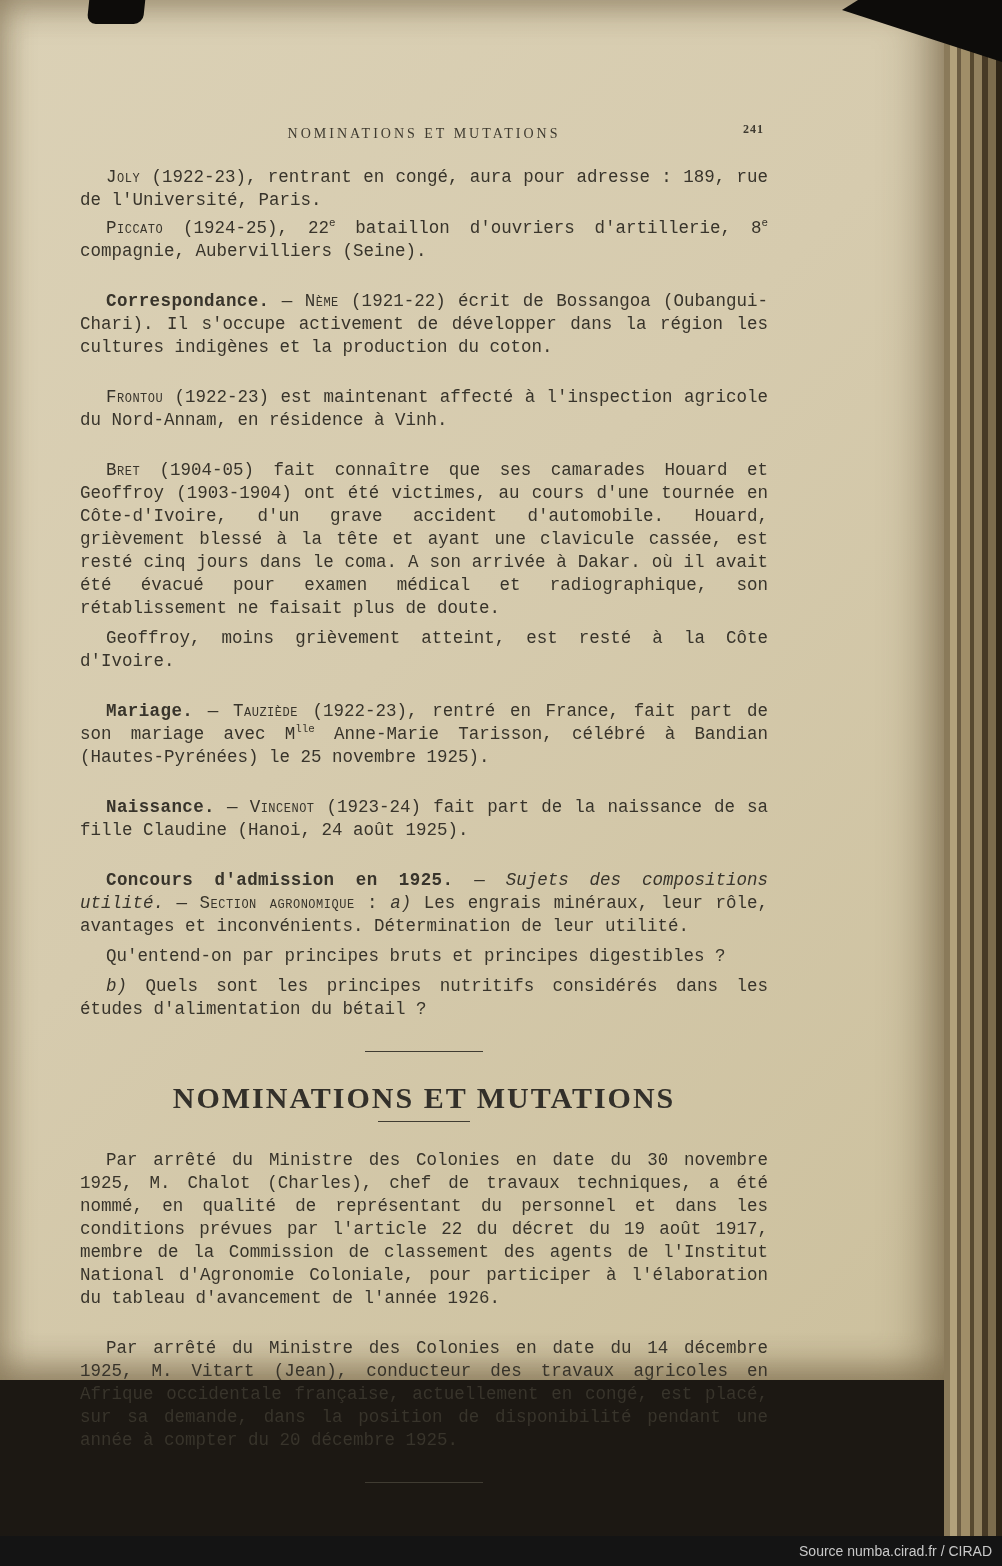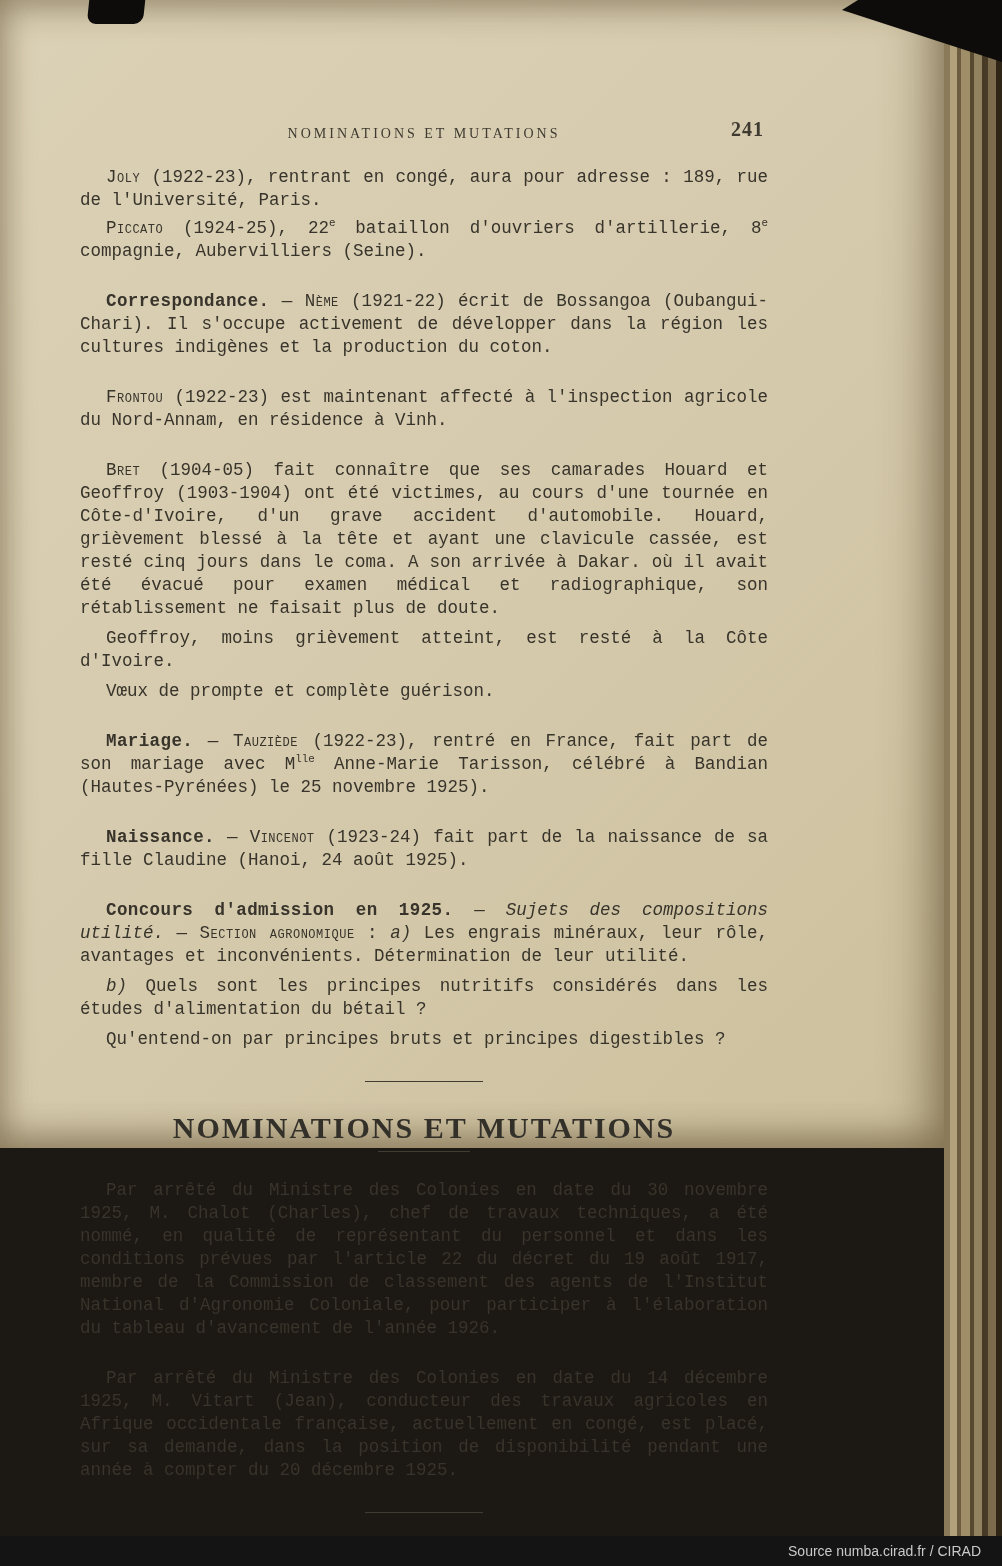--- a/index.html
+++ b/index.html
@@ -1,76 +1,75 @@
 <!DOCTYPE html>
 <html><head>
 <meta charset="utf-8">
 <style>
   html,body{margin:0;padding:0;background:#181410;}
   .scene{position:relative;width:1002px;height:1566px;background:#1c1813;overflow:hidden;
          font-family:"Liberation Serif",serif;}
-  .paper{position:absolute;left:0;top:0;width:944px;height:1148px;
+  .paper{position:absolute;left:0;top:0;width:944px;height:1380px;
          background:linear-gradient(135deg,#dbd1b6 0%,#d6cbae 45%,#ccc09d 100%);
          box-shadow:inset -24px 0 40px rgba(92,74,44,.38),
                     inset 0 14px 24px rgba(92,74,44,.16),
                     inset 0 -18px 28px rgba(92,74,44,.30),
                     inset 16px 0 24px rgba(92,74,44,.12);}
   .page-edges{position:absolute;right:0;top:0;width:58px;height:1536px;
          background:repeating-linear-gradient(90deg,
            #8a7a5a 0 6px,#b2a17b 6px 13px,#6b5c42 13px 17px,#a08e68 17px 26px,
            #57492f 26px 30px,#93825f 30px 38px,#473a26 38px 44px,#7c6c4d 44px 52px,#2e2517 52px 58px);}
   .corner-stain-left{position:absolute;left:88px;top:0;width:56px;height:24px;background:#0d0c0a;
          border-radius:0 0 9px 9px;transform:skewX(-6deg);}
   .corner-shadow-right{position:absolute;right:0;top:0;width:160px;height:62px;background:#0d0c0a;
          clip-path:polygon(10% 0,100% 0,100% 100%,0 16%);}
   .content{position:absolute;left:80px;top:118px;width:688px;color:#38342b;
          font-size:17.5px;line-height:23px;text-align:justify;}
   .running-head{position:relative;height:26px;margin-bottom:22px;color:#3e3a30;}
   .running-head-title{position:absolute;left:50%;transform:translateX(-50%);top:4px;
          font-size:14px;letter-spacing:3px;white-space:nowrap;}
-  .page-number{position:absolute;right:4px;top:0;font-size:20px;font-weight:bold;letter-spacing:1px;}
+  .page-number{position:absolute;right:4px;top:0;font-size:12px;font-weight:bold;letter-spacing:1px;}
   .para{margin:5px 0 0;text-indent:26px;font-family:Liberation Mono, monospace;}
   .para.space-before{margin-top:27px;}
   .para.tight{margin-top:7px;}
   .b{font-weight:bold;letter-spacing:.4px;}
   .sc{font-variant:small-caps;letter-spacing:.5px;}
   .i{font-style:italic;}
   .sup{vertical-align:super;font-size:.62em;line-height:0;}
   .divider{width:118px;border-top:1.6px solid #403c32;margin:30px auto 0;}
   .section-heading{font-size:30px;font-weight:bold;letter-spacing:2px;text-align:center;
          margin:34px 0 0;text-indent:0;color:#33302a;}
   .heading-underline{width:92px;border-top:1.7px solid #403c32;margin:12px auto 26px;}
   .source-bar{position:absolute;left:0;bottom:0;width:100%;height:30px;background:#141414;
          color:#c9c9c9;font-family:"Liberation Sans",sans-serif;font-size:14px;
          display:flex;align-items:center;justify-content:flex-end;
-         padding-right:21px;box-sizing:border-box;}
+         padding-right:10px;box-sizing:border-box;}
 </style>
 </head>
 <body>
 
 <div class="scene">
   <div class="paper">
     <div class="content">
       <div class="running-head">
         <span class="running-head-title">NOMINATIONS ET MUTATIONS</span>
         <span class="page-number">241</span>
       </div>
       <div>
           <p class="para"><span class="sc">Joly</span><span> (1922-23), rentrant en congé, aura pour adresse : 189, rue de l'Université, Paris.</span></p>
           <p class="para"><span class="sc">Piccato</span><span> (1924-25), 22</span><span class="sup">e</span><span> bataillon d'ouvriers d'artillerie, 8</span><span class="sup">e</span><span> compagnie, Aubervilliers (Seine).</span></p>
           <p class="para space-before"><span class="b">Correspondance.</span><span> — </span><span class="sc">Nème</span><span> (1921-22) écrit de Bossangoa (Oubangui-Chari). Il s'occupe activement de développer dans la région les cultures indigènes et la production du coton.</span></p>
           <p class="para space-before"><span class="sc">Frontou</span><span> (1922-23) est maintenant affecté à l'inspection agricole du Nord-Annam, en résidence à Vinh.</span></p>
           <p class="para space-before"><span class="sc">Bret</span><span> (1904-05) fait connaître que ses camarades Houard et Geoffroy (1903-1904) ont été victimes, au cours d'une tournée en Côte-d'Ivoire, d'un grave accident d'automobile. Houard, grièvement blessé à la tête et ayant une clavicule cassée, est resté cinq jours dans le coma. A son arrivée à Dakar. où il avait été évacué pour examen médical et radiographique, son rétablissement ne faisait plus de doute.</span></p>
           <p class="para tight"><span>Geoffroy, moins grièvement atteint, est resté à la Côte d'Ivoire.</span></p>
-          <p class="para tight"><span>Vœux de prompte et complète guérison.</span></p>
           <p class="para space-before"><span class="b">Mariage.</span><span> — </span><span class="sc">Tauziède</span><span> (1922-23), rentré en France, fait part de son mariage avec M</span><span class="sup">lle</span><span> Anne-Marie Tarisson, célébré à Bandian (Hautes-Pyrénées) le 25 novembre 1925).</span></p>
           <p class="para space-before"><span class="b">Naissance.</span><span> — </span><span class="sc">Vincenot</span><span> (1923-24) fait part de la naissance de sa fille Claudine (Hanoi, 24 août 1925).</span></p>
           <p class="para space-before"><span class="b">Concours d'admission en 1925.</span><span> — </span><span class="i">Sujets des compositions utilité.</span><span> — </span><span class="sc">Section agronomique</span><span> : </span><span class="i">a)</span><span> Les engrais minéraux, leur rôle, avantages et inconvénients. Détermination de leur utilité.</span></p>
+          <p class="para tight"><span>Qu'entend-on par principes bruts et principes digestibles ?</span></p>
           <p class="para tight"><span class="i">b)</span><span> Quels sont les principes nutritifs considérés dans les études d'alimentation du bétail ?</span></p>
-          <p class="para tight"><span>Qu'entend-on par principes bruts et principes digestibles ?</span></p>
           <div class="divider"></div>
           <h1 class="section-heading">NOMINATIONS ET MUTATIONS</h1>
           <div class="heading-underline"></div>
           <p class="para space-before"><span>Par arrêté du Ministre des Colonies en date du 30 novembre 1925, M. Chalot (Charles), chef de travaux techniques, a été nommé, en qualité de représentant du personnel et dans les conditions prévues par l'article 22 du décret du 19 août 1917, membre de la Commission de classement des agents de l'Institut National d'Agronomie Coloniale, pour participer à l'élaboration du tableau d'avancement de l'année 1926.</span></p>
           <p class="para space-before"><span>Par arrêté du Ministre des Colonies en date du 14 décembre 1925, M. Vitart (Jean), conducteur des travaux agricoles en Afrique occidentale française, actuellement en congé, est placé, sur sa demande, dans la position de disponibilité pendant une année à compter du 20 décembre 1925.</span></p>
           <div class="divider"></div>
         </div>
     </div>
   </div>
   <div class="page-edges"></div>

